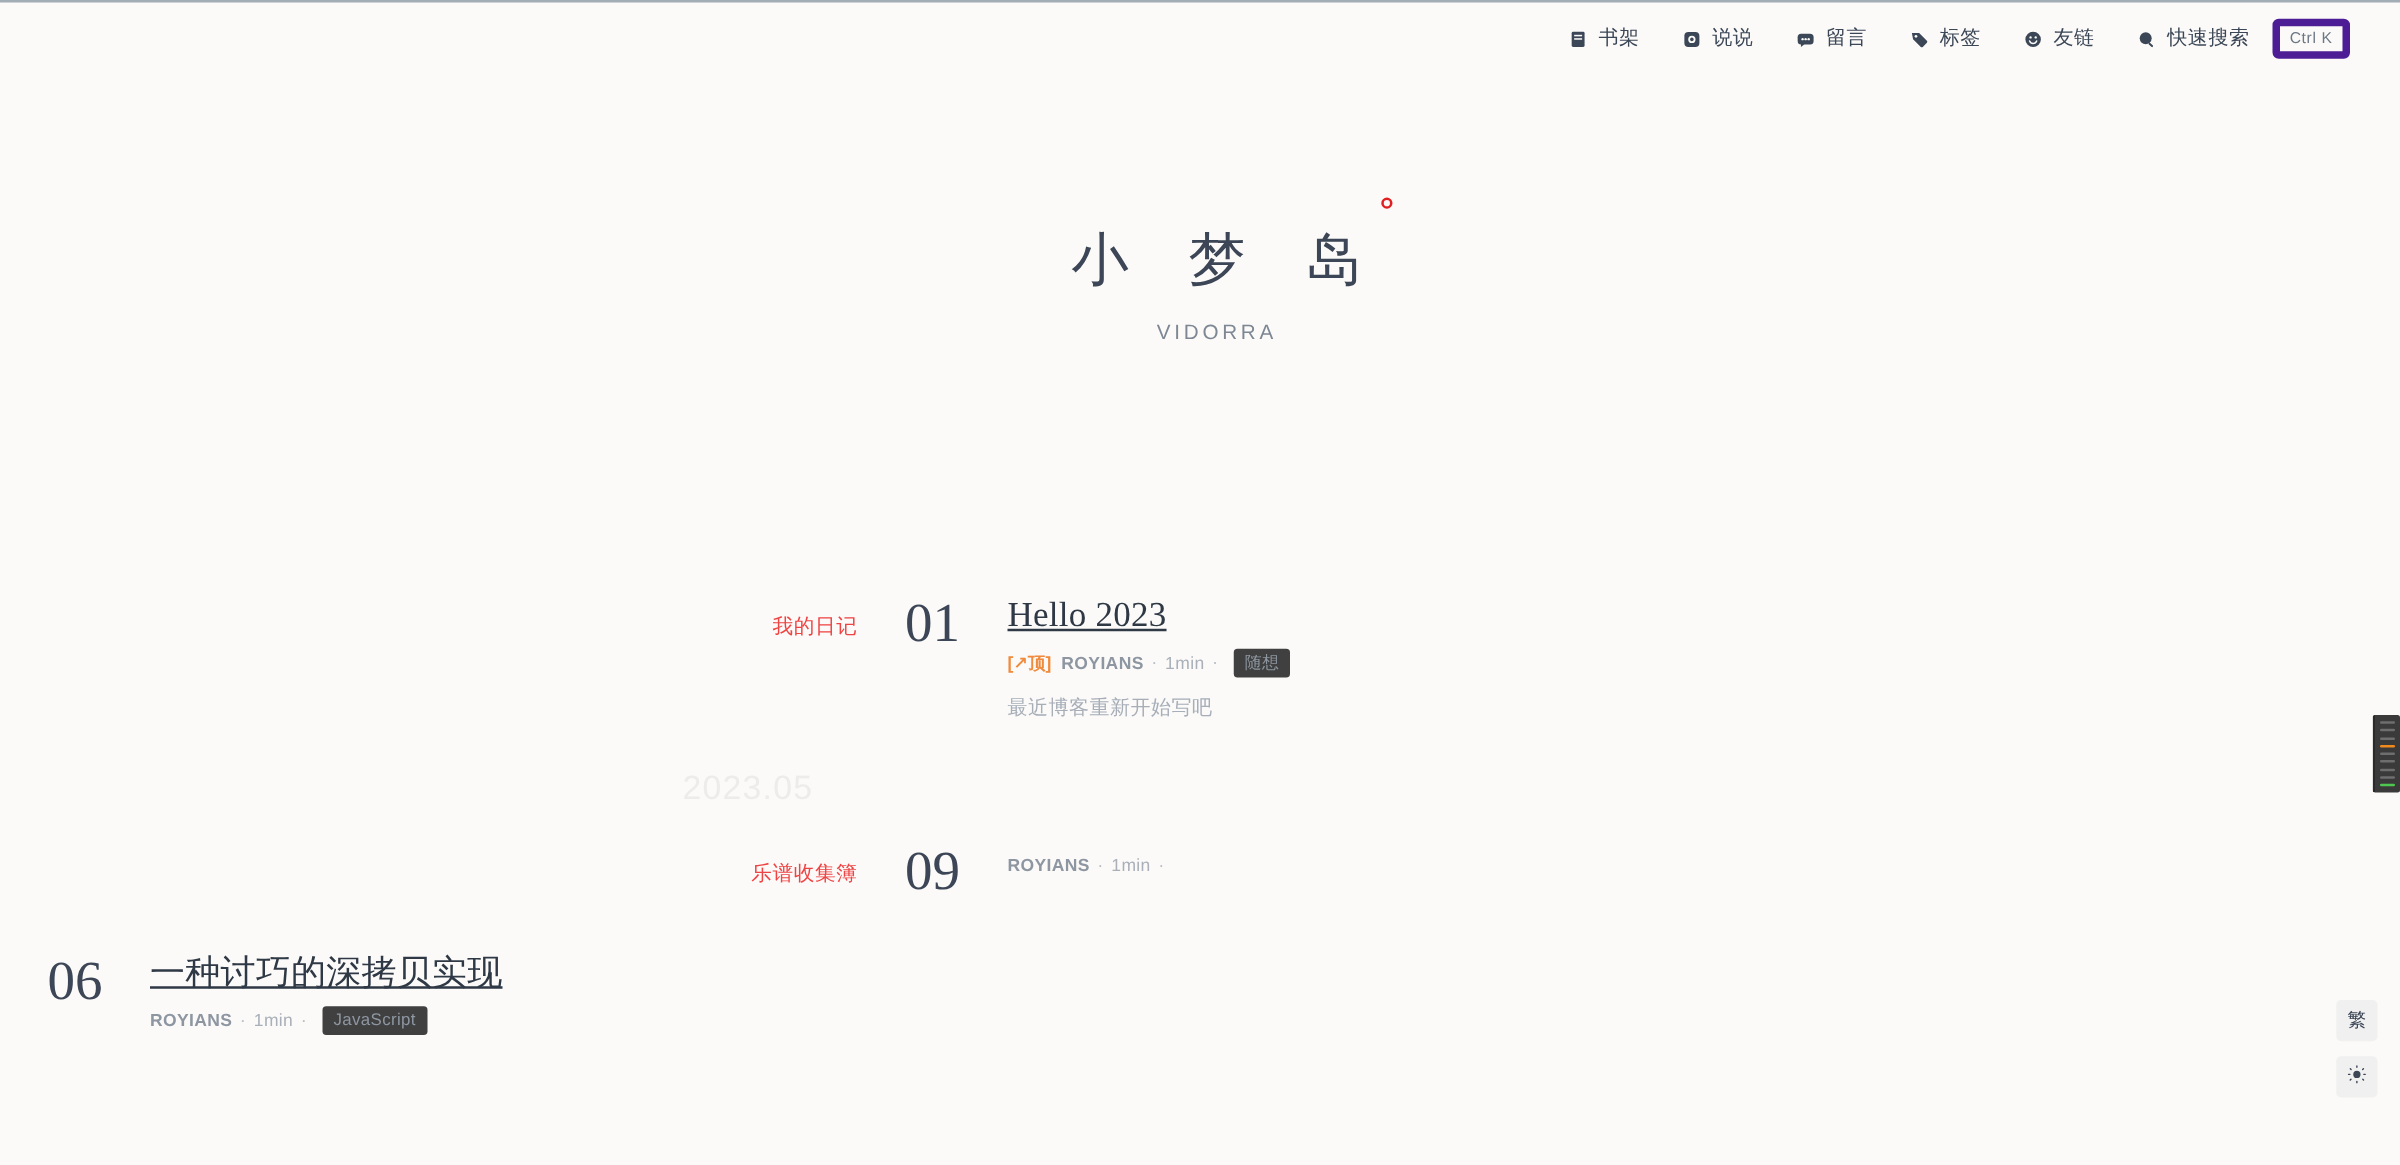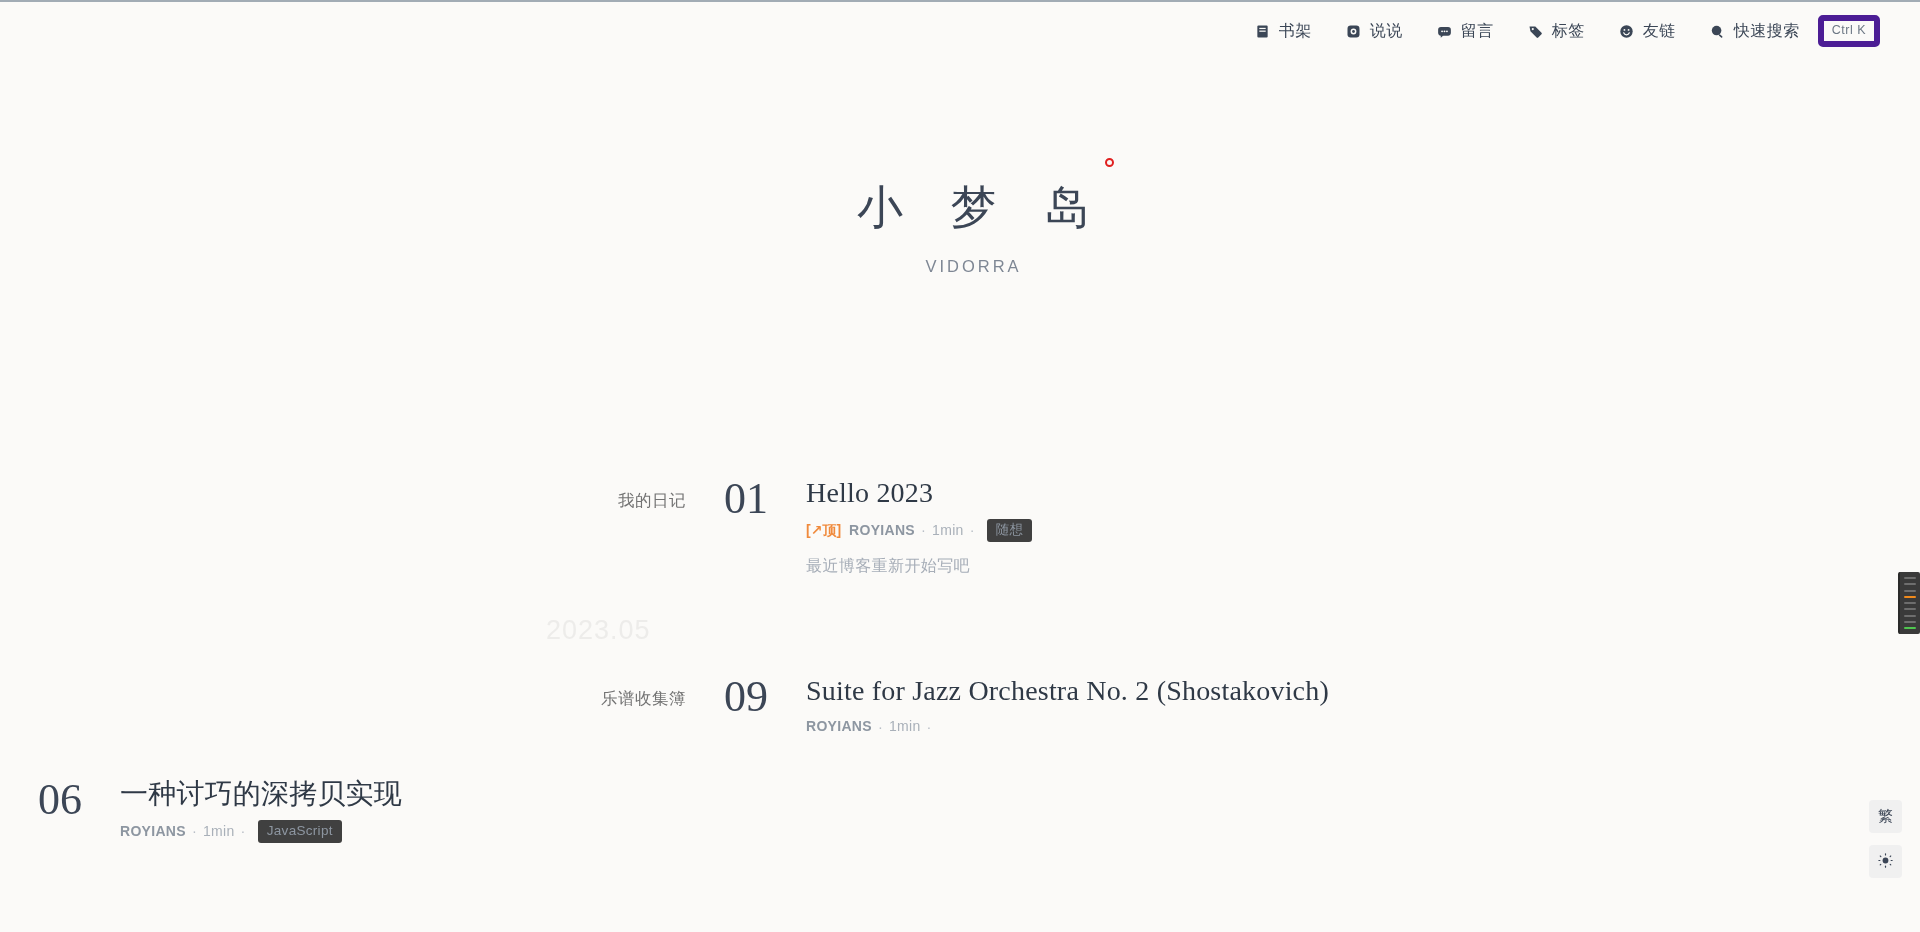--- a/index.html
+++ b/index.html
@@ -129,21 +129,21 @@
     align-items: flex-start;
     width: 1920px;
     padding-left: 0;
     margin-bottom: 34px;
   }
   .post-cat {
     width: 686px;
     text-align: right;
     padding-right: 0;
     font-size: 16.5px;
-    color: #737373;
+    color: #ef4444;
     padding-top: 20px;
     letter-spacing: .5px;
     cursor: pointer;
     white-space: nowrap;
     overflow: hidden;
   }
   .post-num {
     width: 120px;
     text-align: center;
     font-family: "Liberation Serif", "DejaVu Serif", serif;
@@ -158,20 +158,21 @@
     max-width: 560px;
   }
   .post-title {
     font-family: "Liberation Serif", "DejaVu Serif", serif;
     font-size: 28px;
     color: #2f3946;
     font-weight: 400;
     line-height: 1.22;
     cursor: pointer;
     letter-spacing: .2px;
+    text-decoration: underline;
   }
   .post-meta {
     margin-top: 9px;
     display: flex;
     align-items: center;
     gap: 6px;
     font-size: 14.5px;
     color: #99a1ab;
     letter-spacing: .3px;
     line-height: 1.4;
@@ -352,21 +353,20 @@
       <div class="post-excerpt">最近博客重新开始写吧</div>
     </div>
   </article>
 
   <div class="year-sep">2023.05</div>
 
   <article class="post">
     <div class="post-cat">乐谱收集簿</div>
     <div class="post-num">09</div>
     <div class="post-body">
-      <div class="post-title">Suite for Jazz Orchestra No. 2 (Shostakovich)</div>
       <div class="post-meta">
         <span class="meta-author">ROYIANS</span>
         <span class="meta-dot">·</span>
         <span class="meta-read">1min</span>
         <span class="meta-dot">·</span>
       </div>
     </div>
   </article>
 
   <article class="post">

